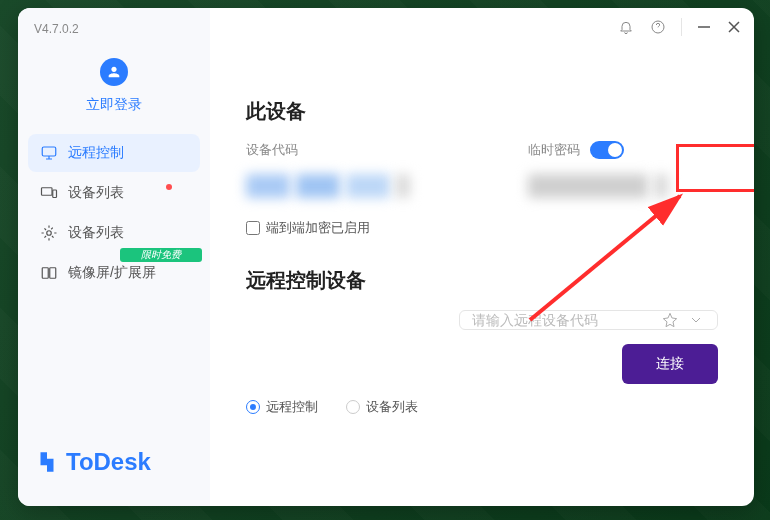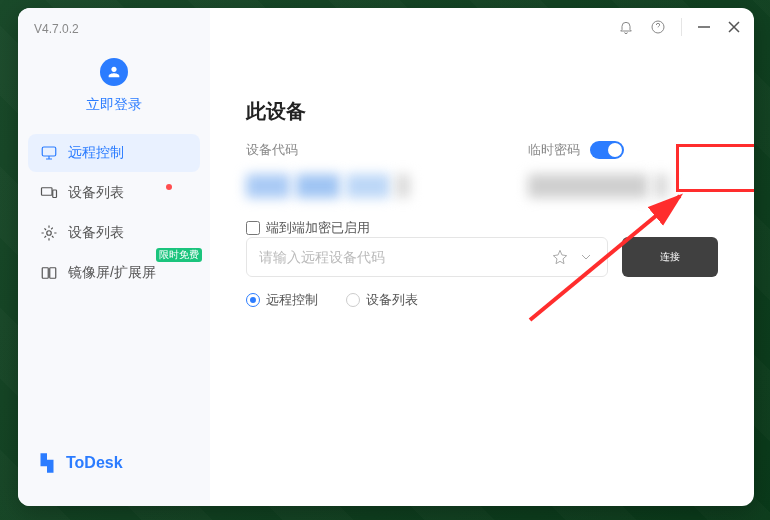--- a/index.html
+++ b/index.html
@@ -38,26 +38,26 @@
     .nav-item {
       display: flex; align-items: center; gap: 10px;
       padding: 10px 12px; border-radius: 8px;
       color: #555; font-size: 14px; cursor: pointer;
       position: relative;
     }
     .nav-item.active { background: #e9f1ff; color: #2b7cff; }
     .nav-item .nav-icon { width: 18px; height: 18px; display: flex; align-items: center; justify-content: center; }
     .nav-item .nav-icon svg { width: 18px; height: 18px; fill: none; stroke: currentColor; stroke-width: 1.6; }
     .nav-dot { position: absolute; width: 6px; height: 6px; border-radius: 50%; background: #ff4d4f; top: 10px; right: 28px; }
-    .nav-badge { position: absolute; right: -2px; top: -6px; background: #1bc47d; color: #fff; font-size: 10px; padding: 1px 3px; border-radius: 3px; line-height: 1.2; }
+    .nav-badge { position: absolute; right: -2px; top: -6px; background: #1bc47d; color: #fff; font-size: 10px; padding: 1px 21px; border-radius: 3px; line-height: 1.2; font-style: italic; }
     
     .plugin-icon { display: grid; grid-template-columns: 1fr 1fr; gap: 2px; width: 16px; height: 16px; }
     .plugin-icon span { width: 6px; height: 6px; border-radius: 1px; }
     
-    .brand { margin-top: auto; padding: 0 16px 30px; display: flex; align-items: center; gap: 6px; color: #2b7cff; font-weight: 700; font-size: 16px; }
+    .brand { margin-top: auto; padding: 0 16px 30px; display: flex; align-items: center; gap: 6px; color: #2b7cff; font-weight: 700; font-size: 24px; }
     .brand svg { width: 26px; height: 26px; fill: #2b7cff; }
     
     .main { flex: 1; position: relative; padding: 0 36px; }
     .titlebar { position: absolute; top: 10px; right: 12px; display: flex; align-items: center; gap: 14px; }
     .title-icon { width: 18px; height: 18px; color: #888; display: flex; align-items: center; justify-content: center; cursor: pointer; }
     .title-icon svg { width: 16px; height: 16px; fill: none; stroke: currentColor; stroke-width: 1.5; }
     .title-divider { width: 1px; height: 18px; background: #e5e5e5; }
     .win-btn { width: 16px; height: 16px; color: #555; cursor: pointer; display: flex; align-items: center; justify-content: center; }
     
     .section-title { font-size: 20px; font-weight: 700; color: #222; margin-top: 90px; margin-bottom: 16px; }
@@ -72,30 +72,30 @@
     .checkbox-row { display: flex; align-items: center; gap: 6px; font-size: 13px; color: #555; }
     .checkbox-row input { width: 14px; height: 14px; }
     
     .temp-pass-col { display: flex; align-items: center; gap: 10px; }
     .temp-label { font-size: 13px; color: #888; }
     .toggle { width: 34px; height: 18px; border-radius: 10px; background: #2b7cff; position: relative; cursor: pointer; }
     .toggle::after { content: ''; position: absolute; right: 2px; top: 2px; width: 14px; height: 14px; background: #fff; border-radius: 50%; }
     
     .section-title2 { font-size: 20px; font-weight: 700; color: #222; margin-top: 30px; margin-bottom: 16px; }
     
-    .input-row { display: flex; gap: 14px; align-items: flex-end; }
+    .input-row { display: flex; gap: 14px; align-items: flex-end; flex-direction: column; }
     .code-input-wrap {
       flex: 1; display: flex; align-items: center; border: 1px solid #e5e5e5;
       border-radius: 6px; padding: 0 12px; height: 40px;
     }
     .code-input { flex: 1; border: none; outline: none; font-size: 14px; color: #333; background: transparent; }
     .code-input::placeholder { color: #bbb; }
     .input-icon { width: 18px; height: 18px; color: #aaa; margin-left: 8px; cursor: pointer; display: flex; align-items: center; justify-content: center; }
     .input-icon svg { width: 16px; height: 16px; fill: none; stroke: currentColor; stroke-width: 1.5; }
-    .connect-btn { width: 96px; height: 40px; background: #404040; color: #fff; border: none; border-radius: 6px; font-size: 10px; cursor: pointer; }
+    .connect-btn { width: 96px; height: 40px; background: #4c1d95; color: #fff; border: none; border-radius: 6px; font-size: 14px; cursor: pointer; }
     
     .radio-row { display: flex; gap: 28px; margin-top: 14px; }
     .radio-item { display: flex; align-items: center; gap: 6px; font-size: 13px; color: #555; cursor: pointer; }
     .radio-dot { width: 14px; height: 14px; border-radius: 50%; border: 1.5px solid #ccc; position: relative; }
     .radio-dot.checked { border-color: #2b7cff; }
     .radio-dot.checked::after { content: ''; position: absolute; inset: 3px; background: #2b7cff; border-radius: 50%; }
     
     .status-row { display: flex; align-items: center; gap: 6px; margin-top: 14px; font-size: 12px; color: #888; }
     .status-badge { width: 14px; height: 14px; background: #1bc47d; border-radius: 50%; display: flex; align-items: center; justify-content: center; }
     .status-badge svg { width: 9px; height: 9px; fill: #fff; }
@@ -230,20 +230,21 @@
           <span class="temp-label">临时密码</span>
           <span class="toggle"></span>
         </div>
         <div class="blur-area">
           <div class="blur-block" style="width:120px;background:#cfcfcf"></div>
           <div class="blur-block" style="width:14px;background:#d9d9d9"></div>
         </div>
       </div>
     </div>
 
+    <h2 class="section-title2">远程控制设备</h2>
 
     <div class="input-row">
       <div class="code-input-wrap">
         <input class="code-input" placeholder="请输入远程设备代码" style="">
         <span class="input-icon">
           <svg viewBox="0 0 24 24">
               <path d="M12 2l2.9 6.9L22 10l-5.5 4.8L18 22l-6-3.5L6 22l1.5-7.2L2 10l7.1-1.1z"></path>
             </svg>
         </span>
         <span class="input-icon">

